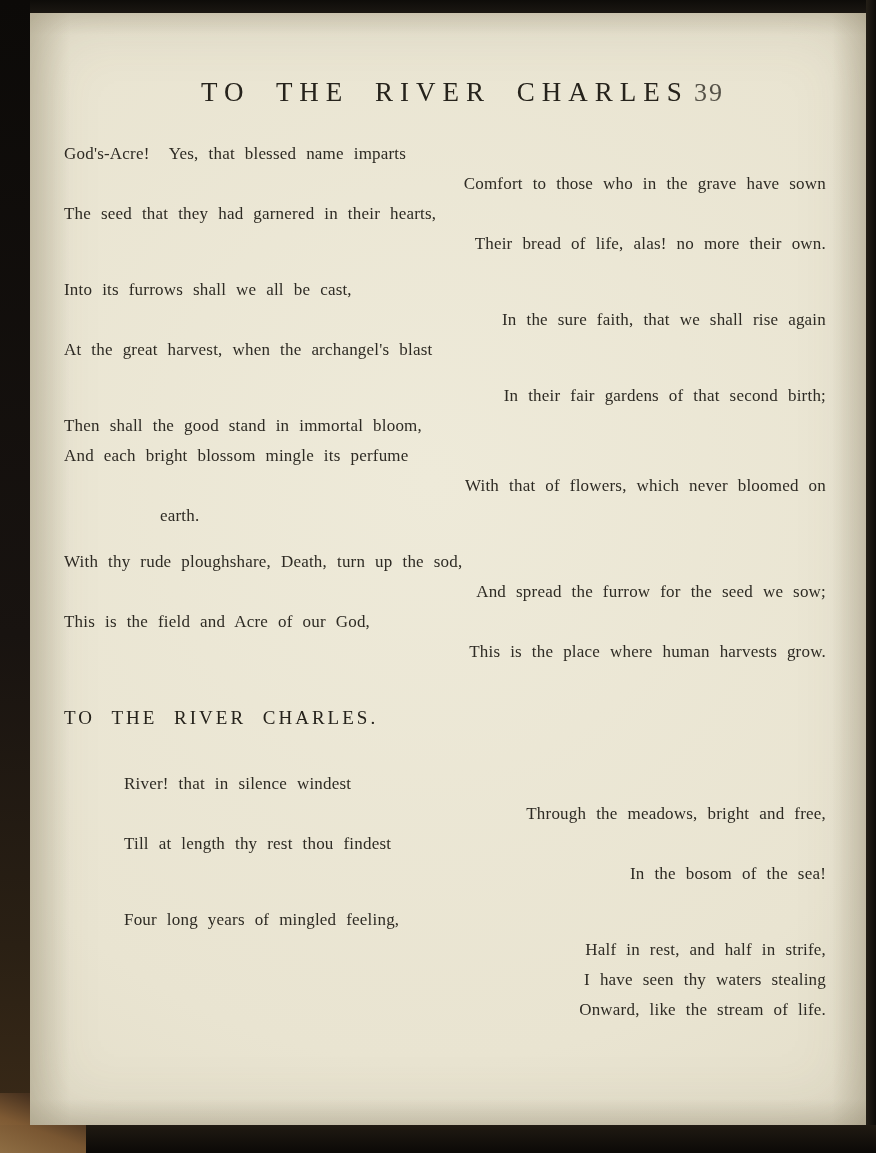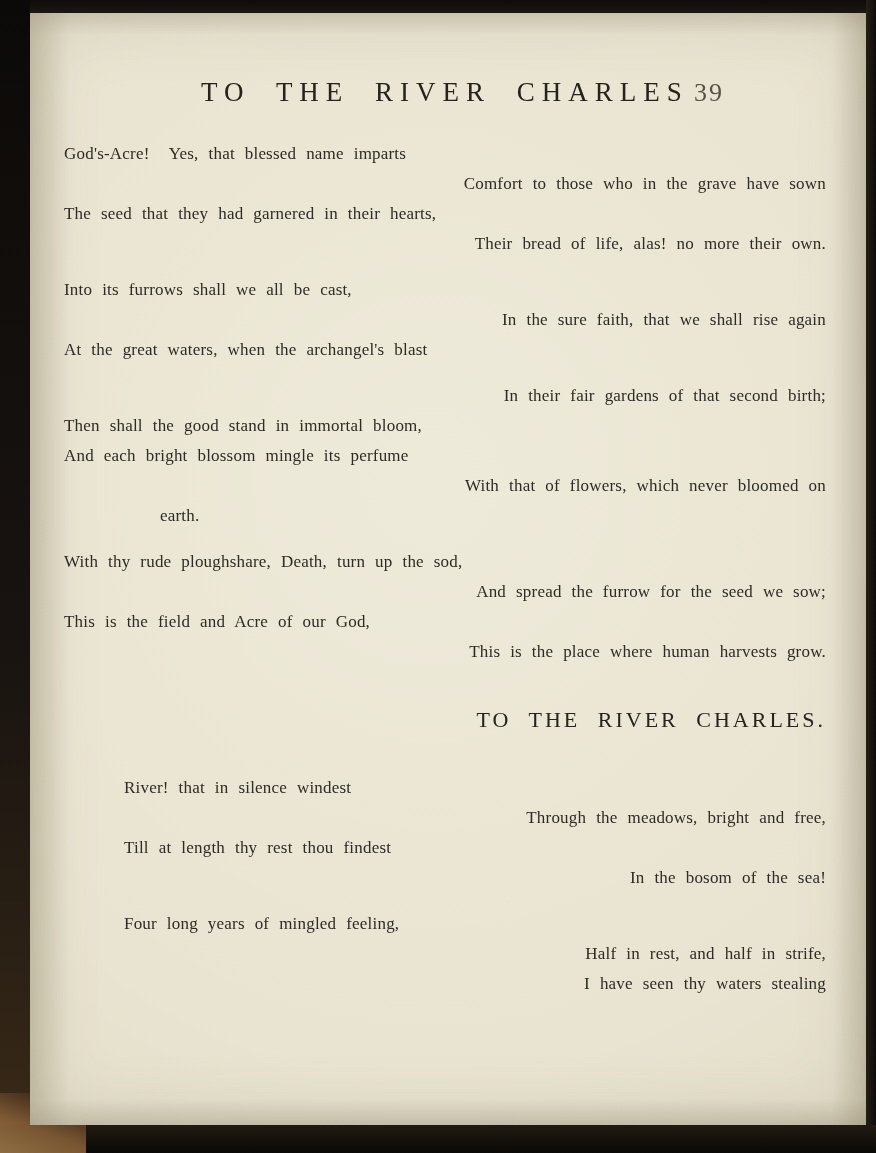--- a/index.html
+++ b/index.html
@@ -42,21 +42,21 @@
     color:#35322a;opacity:.82;
   }
   .line{
     font-size:17px;line-height:30px;white-space:pre;
     color:#2e2b24;word-spacing:5.5px;letter-spacing:.2px;
   }
   .ind1{margin-left:30px;text-align:right;}
   .ind2{margin-left:96px;}
   .stanza{margin-bottom:16px;}
   .poem2-title{
-    text-align:right;font-size:22px;letter-spacing:3px;word-spacing:9px;
+    text-align:left;font-size:19px;letter-spacing:3px;word-spacing:9px;
     color:#26231c;margin:40px 0 40px 0;
   }
   .poem2{margin-left:60px;}
 </style>
 </head>
 <body>
 
 <div class="edge edge-top"></div>
 <div class="edge edge-left"></div>
 <div class="edge edge-right"></div>
@@ -74,21 +74,21 @@
     <div class="poem poem1">
         <div class="stanza">
           <div class="line ind0">God's-Acre!  Yes, that blessed name imparts</div>
           <div class="line ind1">Comfort to those who in the grave have sown</div>
           <div class="line ind0">The seed that they had garnered in their hearts,</div>
           <div class="line ind1">Their bread of life, alas! no more their own.</div>
         </div>
         <div class="stanza">
           <div class="line ind0">Into its furrows shall we all be cast,</div>
           <div class="line ind1">In the sure faith, that we shall rise again</div>
-          <div class="line ind0">At the great waters, when the archangel's blast</div>
+          <div class="line ind0">At the great harvest, when the archangel's blast</div>
         </div>
         <div class="stanza">
           <div class="line ind1">In their fair gardens of that second birth;</div>
           <div class="line ind0">Then shall the good stand in immortal bloom,</div>
           <div class="line ind0">And each bright blossom mingle its perfume</div>
           <div class="line ind1">With that of flowers, which never bloomed on</div>
           <div class="line ind2">earth.</div>
         </div>
         <div class="stanza">
           <div class="line ind0">With thy rude ploughshare, Death, turn up the sod,</div>
@@ -104,17 +104,18 @@
         <div class="stanza">
           <div class="line ind0">River! that in silence windest</div>
           <div class="line ind1">Through the meadows, bright and free,</div>
           <div class="line ind0">Till at length thy rest thou findest</div>
           <div class="line ind1">In the bosom of the sea!</div>
         </div>
         <div class="stanza">
           <div class="line ind0">Four long years of mingled feeling,</div>
           <div class="line ind1">Half in rest, and half in strife,</div>
           <div class="line ind1">I have seen thy waters stealing</div>
+          <div class="line ind1">Onward, like the stream of life.</div>
         </div>
       </div>
 
   </div>
 </div>
 
 </body></html>

